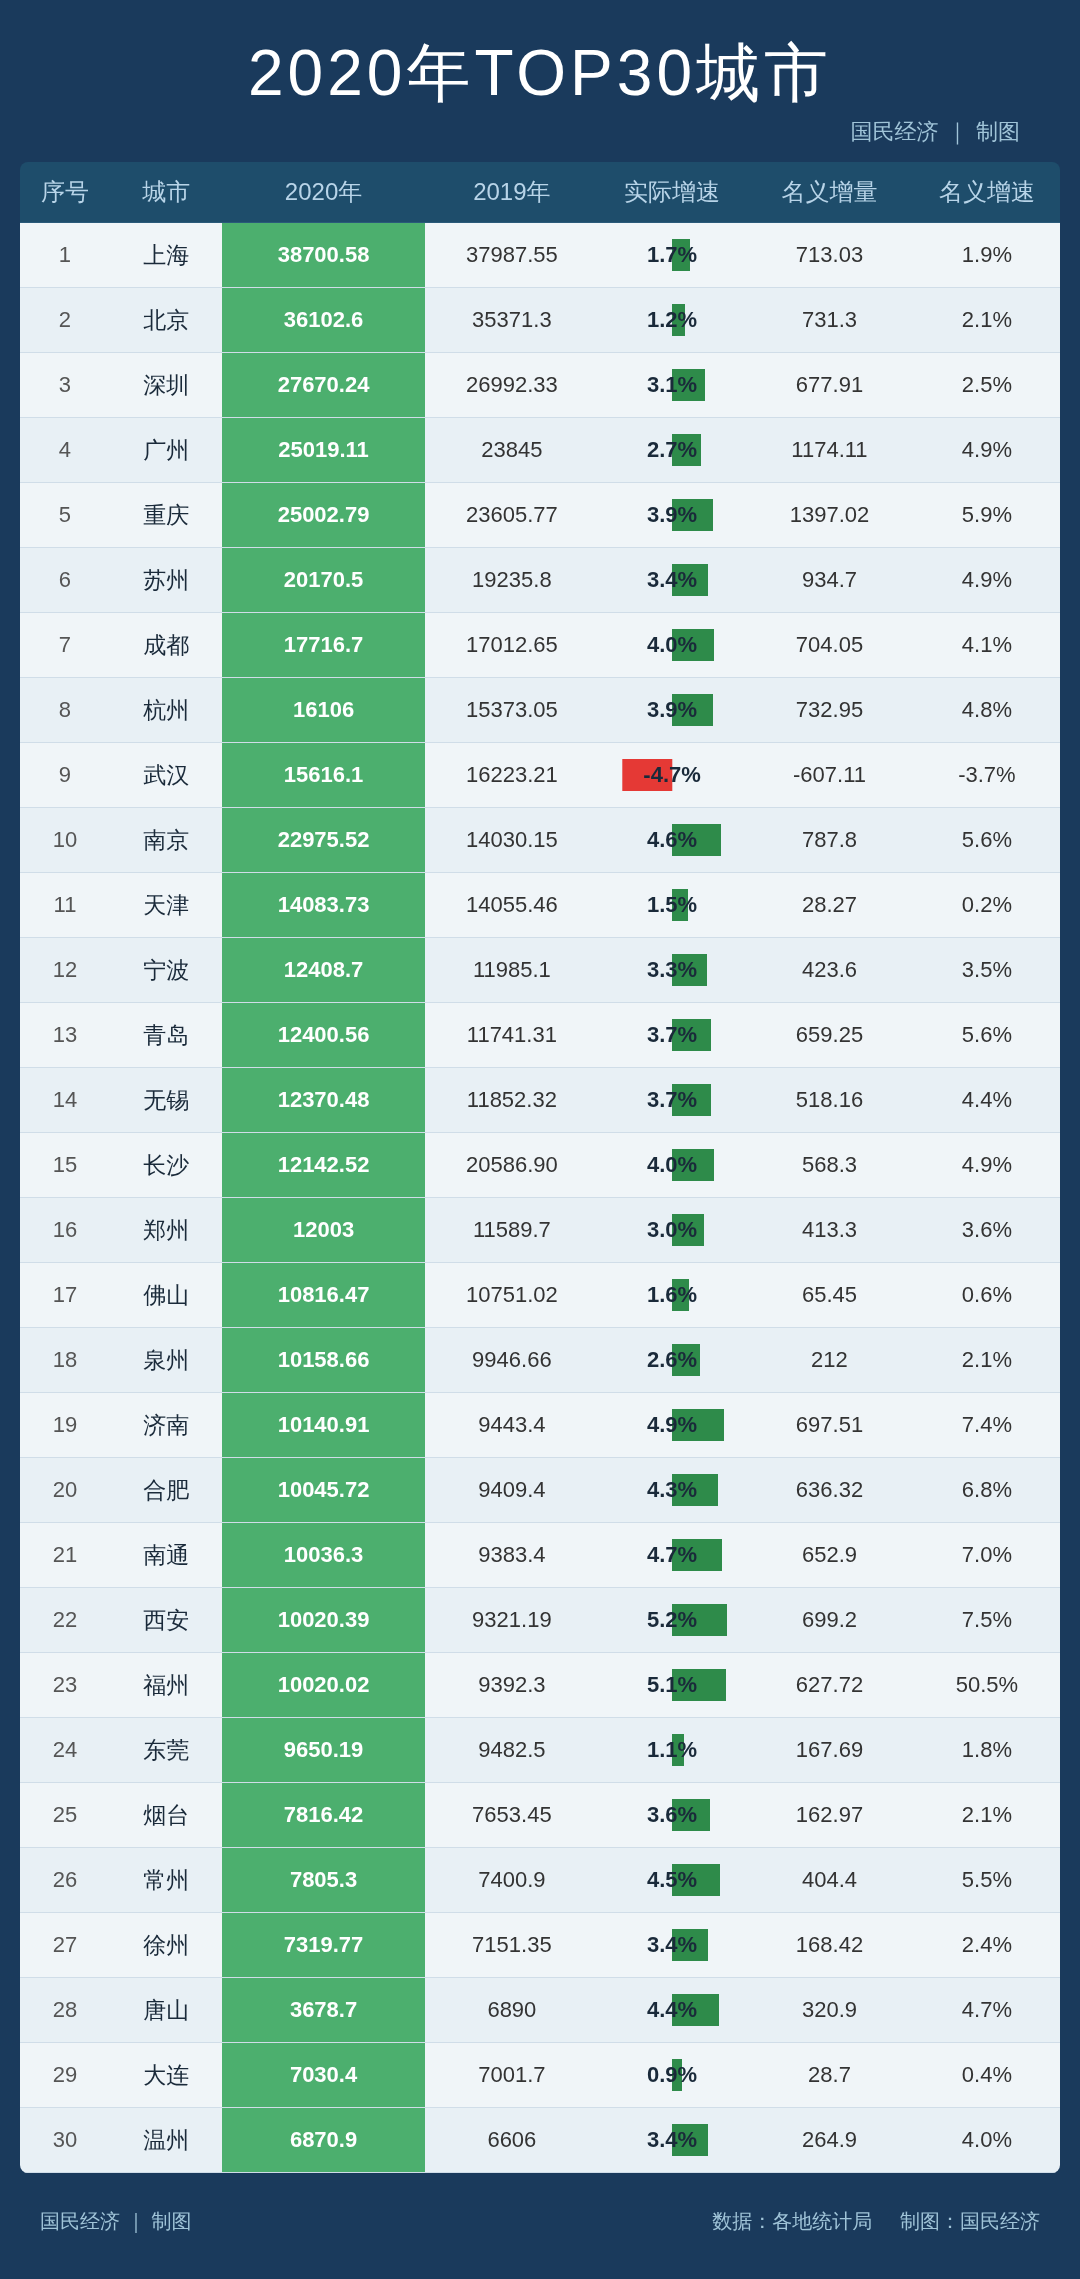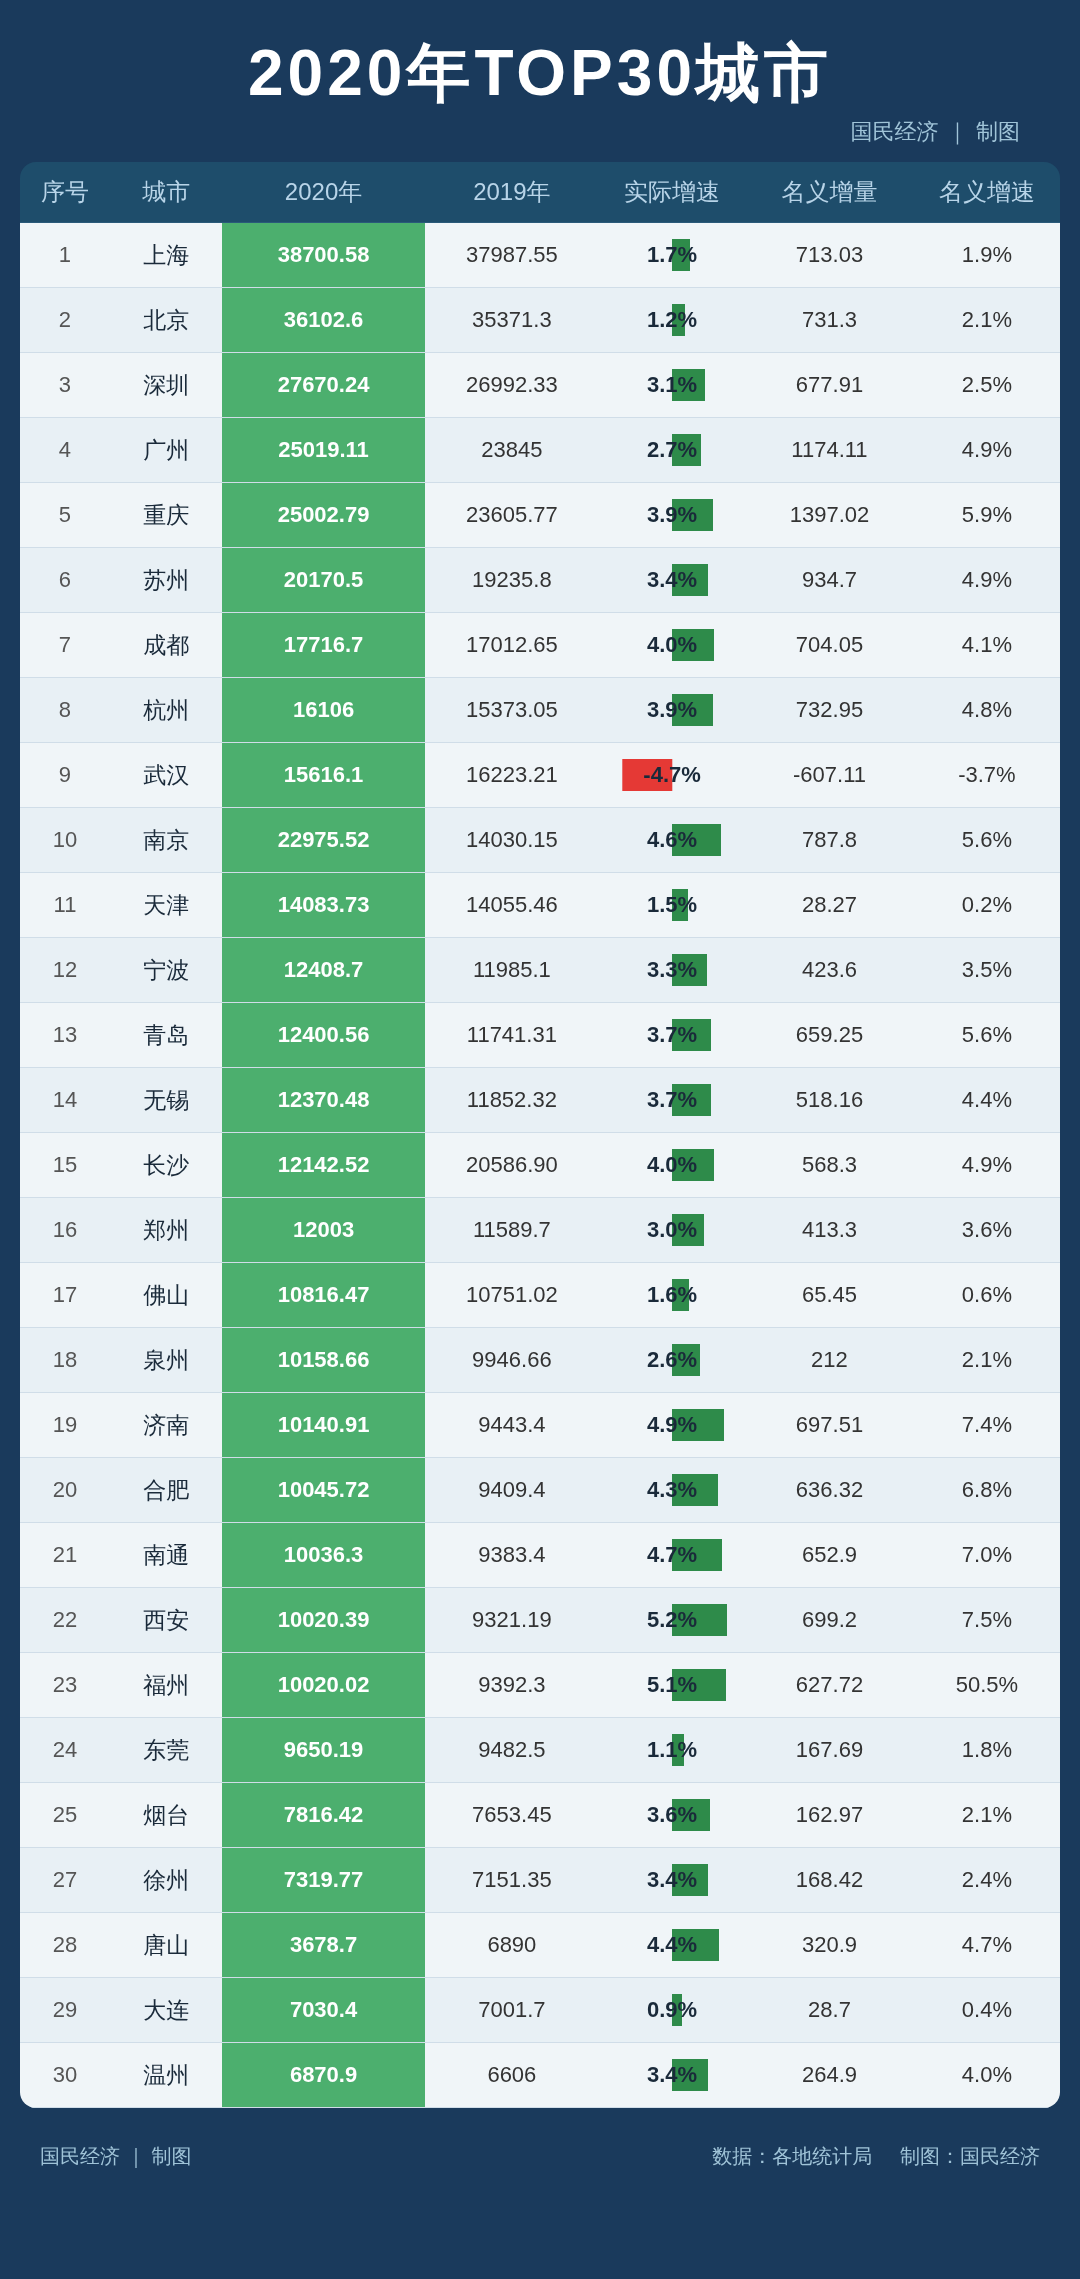--- a/index.html
+++ b/index.html
@@ -17,42 +17,42 @@
       background: #1a3a5c;
       padding: 0;
     }
     .title-section {
       text-align: center;
       padding: 30px 20px 5px;
       position: relative;
     }
     .main-title {
       font-size: 64px;
-      font-weight: bold;
+      font-weight: normal;
       color: white;
       letter-spacing: 4px;
     }
     .subtitle-brand {
       text-align: right;
       padding-right: 40px;
       padding-bottom: 10px;
       color: #a0c4d8;
       font-size: 22px;
       display: flex;
       justify-content: flex-end;
       align-items: center;
       gap: 8px;
     }
     .brand-divider {
       color: #a0c4d8;
       font-size: 22px;
     }
     .table-wrapper {
       margin: 0 20px 20px;
-      border-radius: 16px;
+      border-radius: 8px;
       overflow: hidden;
     }
     table {
       width: 100%;
       border-collapse: collapse;
     }
     thead tr {
       background: #1e4d6b;
     }
     thead th {
@@ -505,20 +505,34 @@
             <td class="speed-cell">
               <div class="speed-inner">
                 <div class="speed-bar" style="width: 38.0769px; height: 32px; left: 50%; transform: translateY(-50%);"></div>
                 <span class="speed-text">3.6%</span>
               </div>
             </td>
             <td class="nominal-change">162.97</td>
             <td class="nominal-speed">2.1%</td>
           </tr>
           <tr>
+            <td class="num-col">26</td>
+            <td class="city-col">常州</td>
+            <td class="gdp-2020">7805.3</td>
+            <td class="gdp-2019">7400.9</td>
+            <td class="speed-cell">
+              <div class="speed-inner">
+                <div class="speed-bar" style="width: 47.5962px; height: 32px; left: 50%; transform: translateY(-50%);"></div>
+                <span class="speed-text">4.5%</span>
+              </div>
+            </td>
+            <td class="nominal-change">404.4</td>
+            <td class="nominal-speed">5.5%</td>
+          </tr>
+          <tr>
             <td class="num-col">27</td>
             <td class="city-col">徐州</td>
             <td class="gdp-2020">7319.77</td>
             <td class="gdp-2019">7151.35</td>
             <td class="speed-cell">
               <div class="speed-inner">
                 <div class="speed-bar" style="width: 35.9615px; height: 32px; left: 50%; transform: translateY(-50%);"></div>
                 <span class="speed-text">3.4%</span>
               </div>
             </td>

